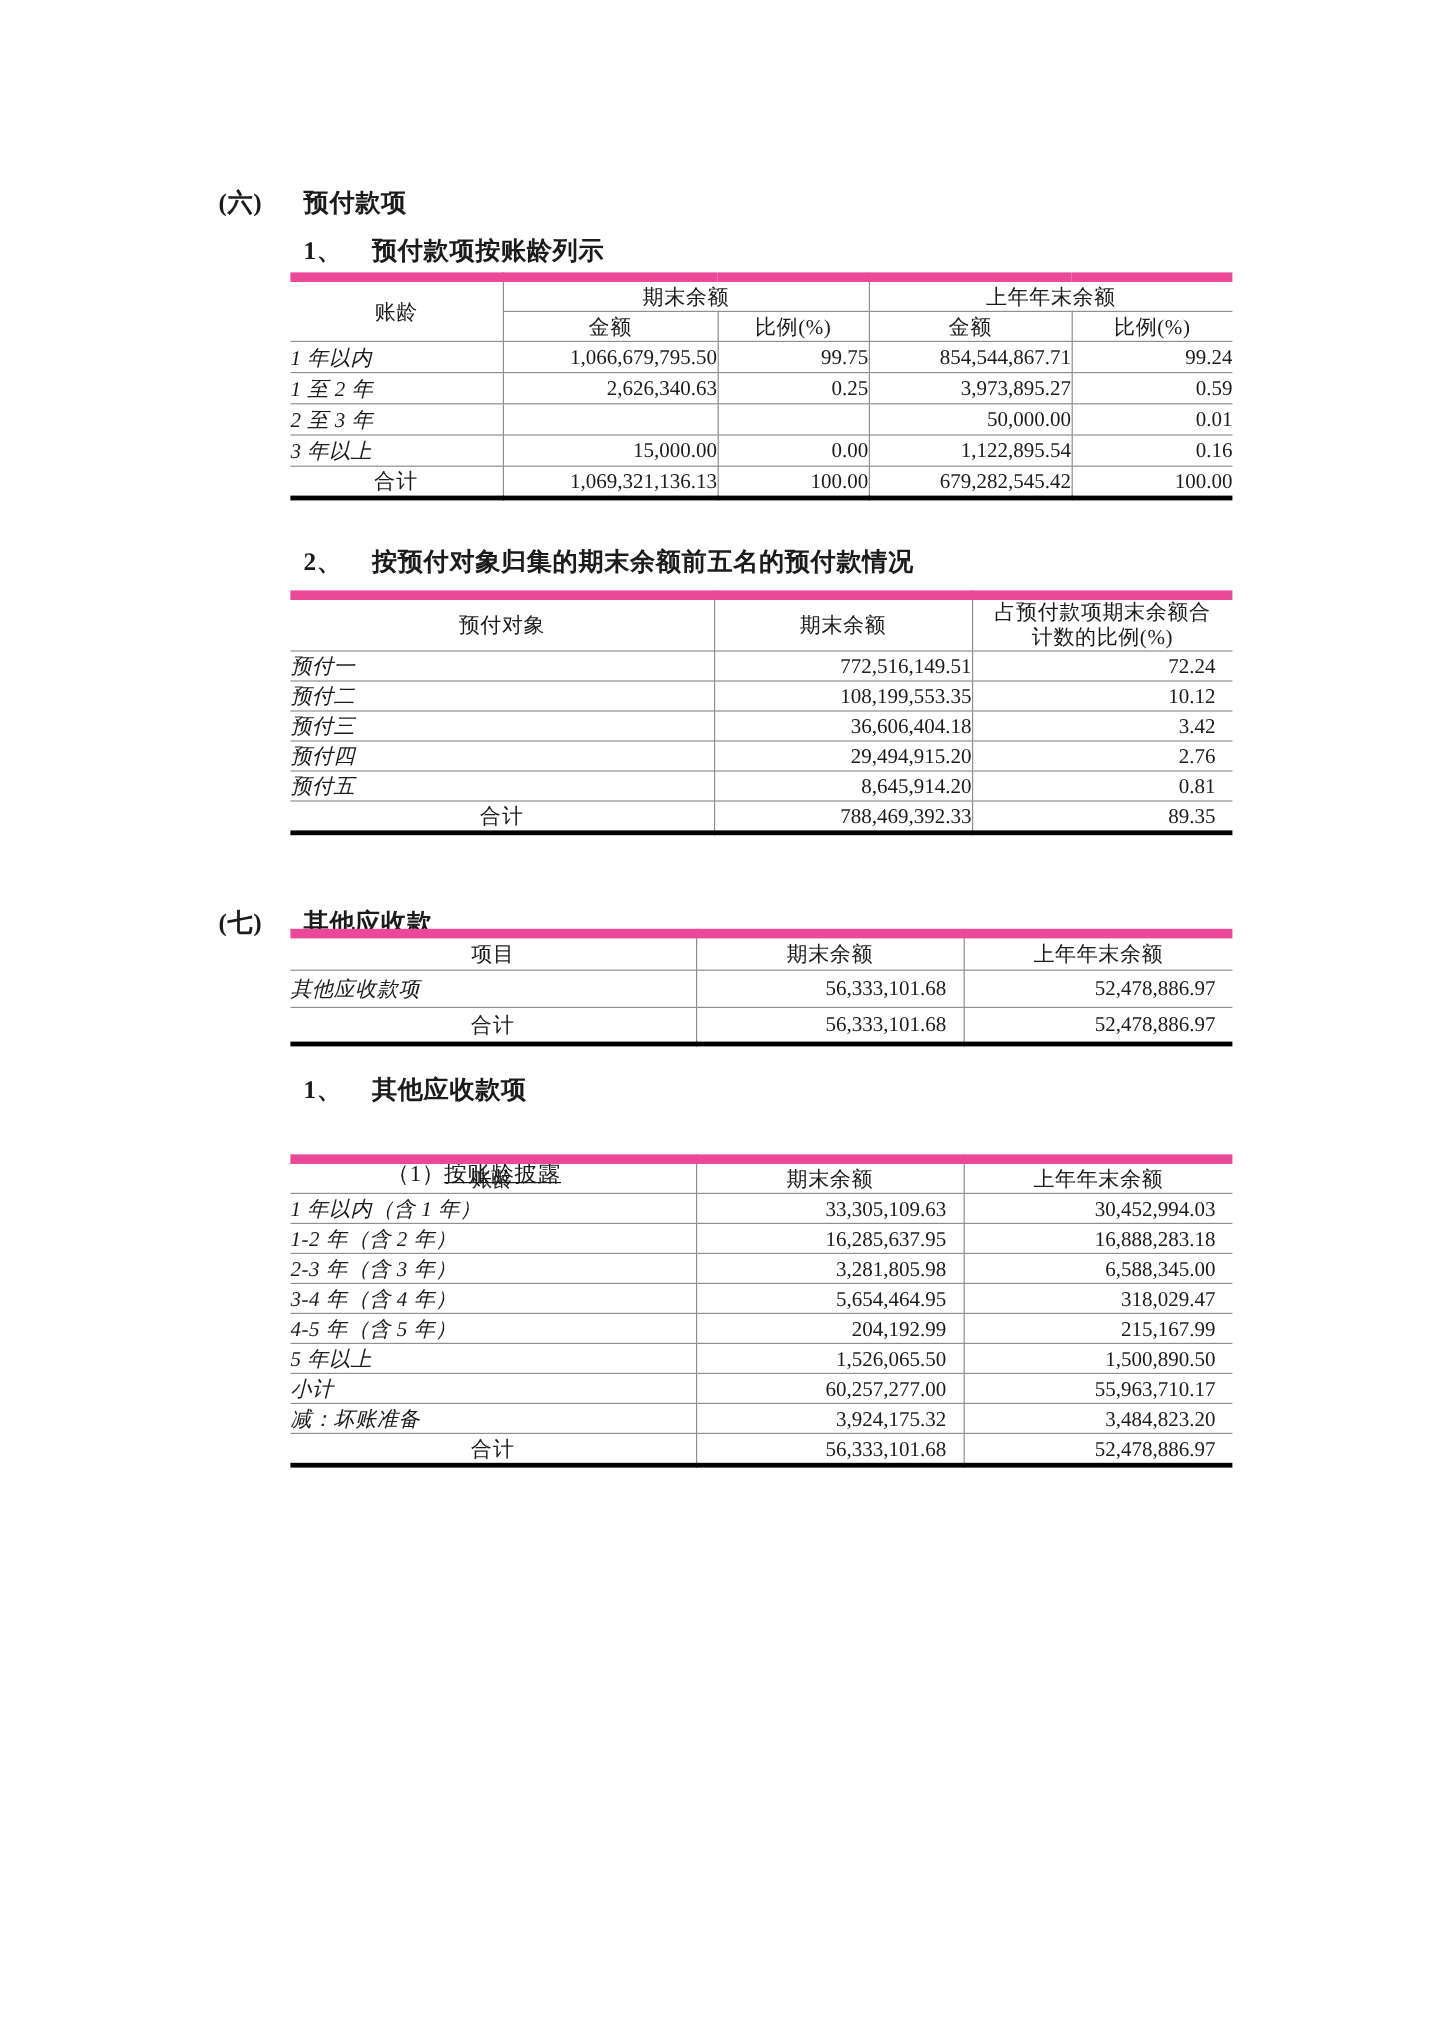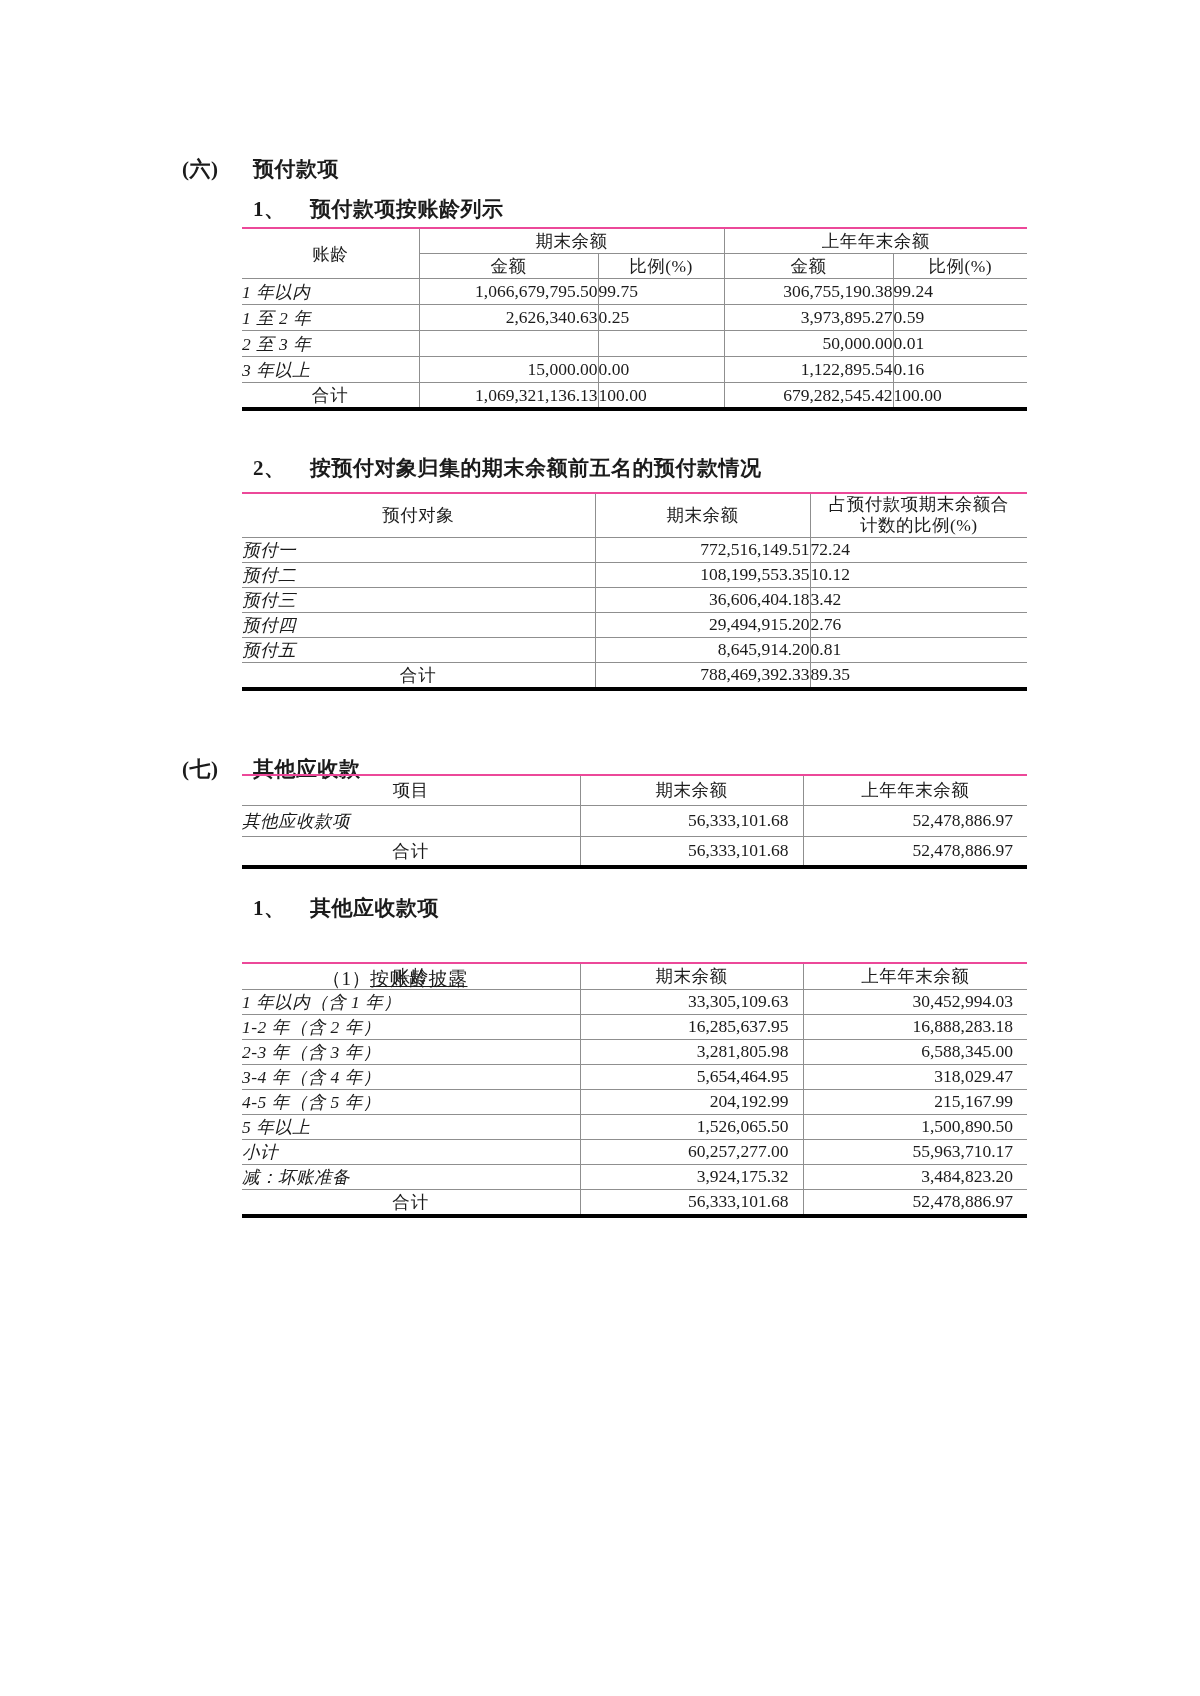--- a/index.html
+++ b/index.html
@@ -16,35 +16,35 @@
   .h-sec .hlabel { width:71px; }      
   .h-num { left:253px; }
   .h-num .hlabel { width:57px; }      
   .h-sub { position:absolute; left:322px; font-size:19px; line-height:24px; font-weight:normal; white-space:nowrap; letter-spacing:0.5px; }
   .h-sub .hlabel { display:inline-block; width:48px; }
 
   
   table.doc {
     position:absolute; left:242px; width:785px;
     border-collapse:collapse; table-layout:fixed;
-    border-top:2px solid #ec4899; border-bottom:4px solid #000;
+    border-top:8px solid #ec4899; border-bottom:4px solid #000;
     font-size:17.5px;
   }
   table.doc th, table.doc td {
     border:1px solid #8f8f8f;
     font-weight:normal; vertical-align:middle;
     overflow:hidden; padding:0;
   }
   table.doc tr > *:first-child { border-left:none; }
   table.doc tr > *:last-child  { border-right:none; }
   table.doc th { text-align:center; letter-spacing:0.5px; }
   td.lbl { text-align:left; padding-left:7px; letter-spacing:0.5px;font-style:italic; }
   td.ctr { text-align:center; letter-spacing:1px;margin-top:23px; }
   td.num { text-align:right; padding-right:13px; }
-  td.pct { text-align:left; padding-right:10px; }
+  td.pct { text-align:right; padding-right:10px; }
   .prewrap { white-space:pre-line; line-height:21px; }
 
   .t1 { top:227px; }
   .t1 thead tr.hr1 { height:23px; }
   .t1 thead tr.hr2 { height:24px; }
   .t1 tbody tr { height:26px; }
 
   .t2 { top:492px; }
   .t2 thead tr { height:44px; }
   .t2 tbody tr { height:25px; }
@@ -98,21 +98,21 @@
         <th>比例(%)</th>
         <th>金额</th>
         <th>比例(%)</th>
       </tr>
     </thead>
     <tbody>
       <tr>
         <td class="lbl">1 年以内</td>
         <td class="num">1,066,679,795.50</td>
         <td class="pct">99.75</td>
-        <td class="num">306,755,190.38</td>
+        <td class="num">854,544,867.71</td>
         <td class="pct">99.24</td>
       </tr>
       <tr>
         <td class="lbl">1 至 2 年</td>
         <td class="num">2,626,340.63</td>
         <td class="pct">0.25</td>
         <td class="num">3,973,895.27</td>
         <td class="pct">0.59</td>
       </tr>
       <tr>

